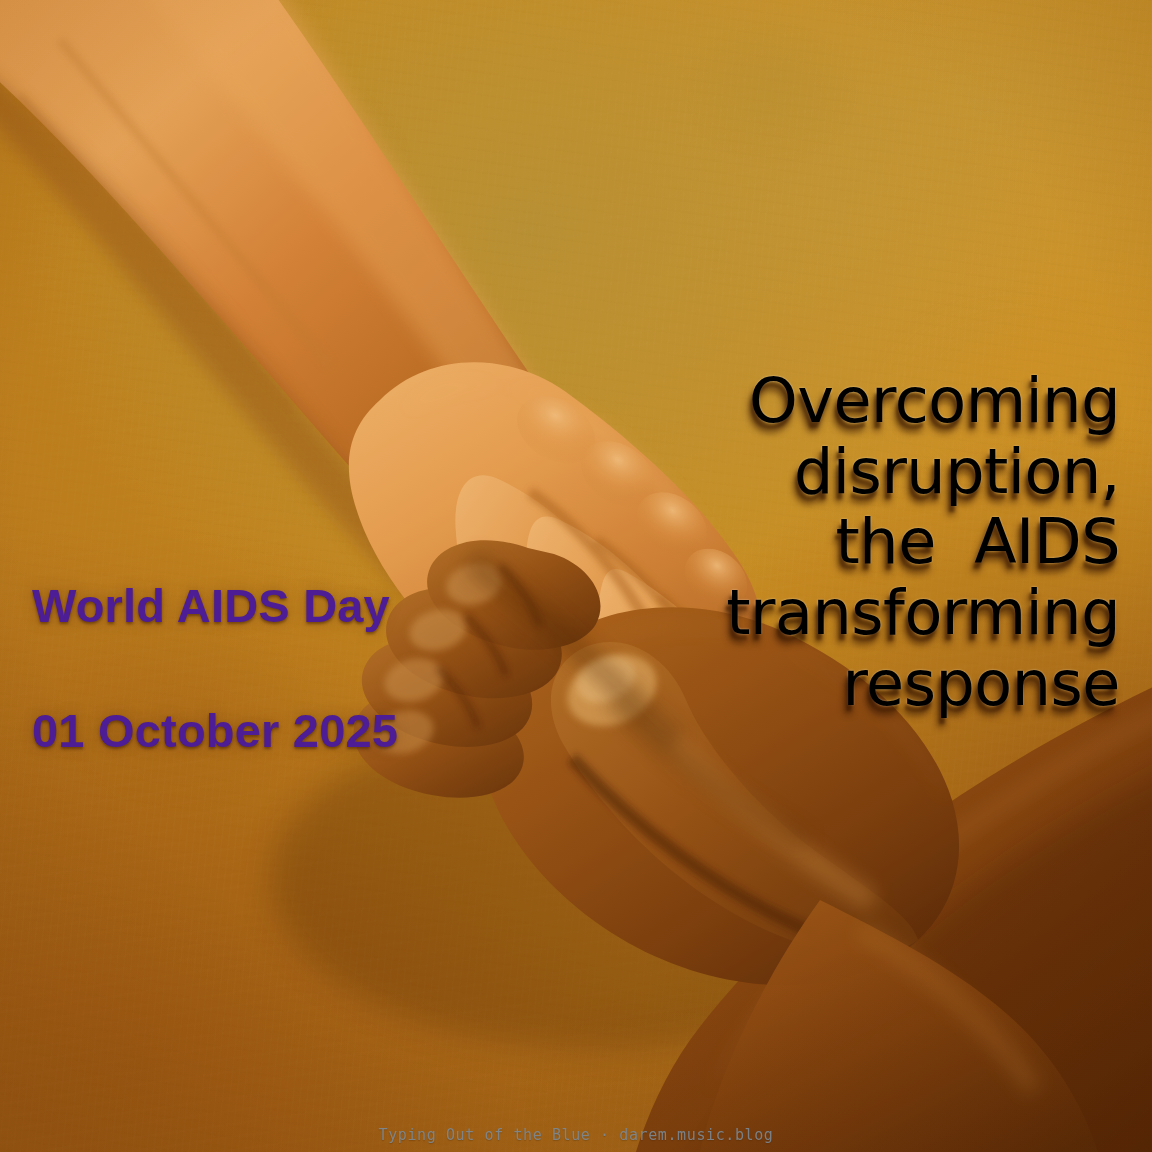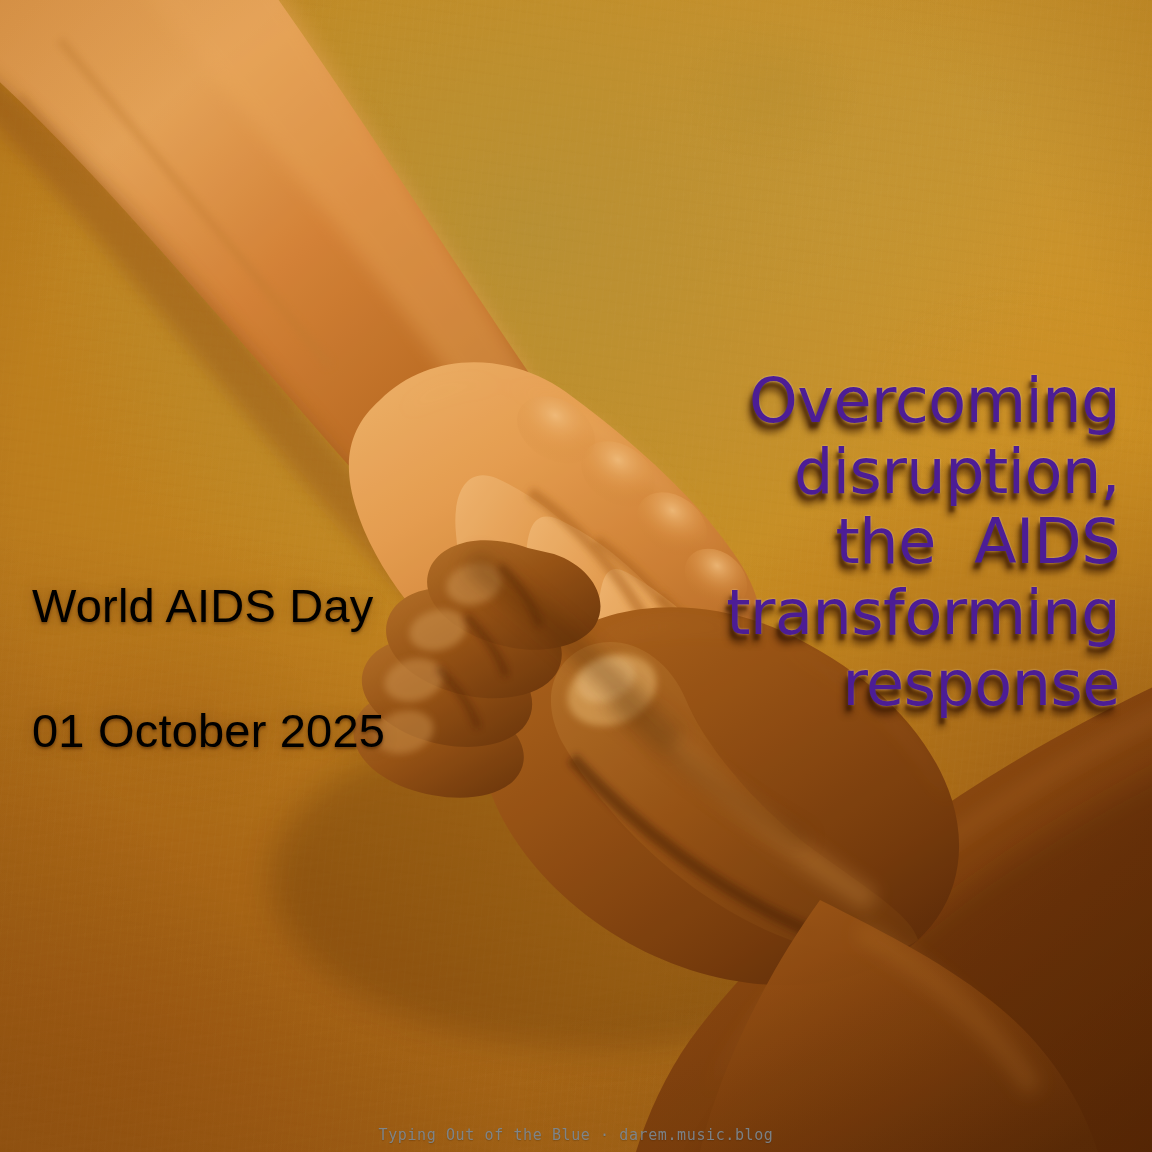--- a/index.html
+++ b/index.html
@@ -70,39 +70,39 @@
   
   .art { position: absolute; inset: 0; }
   .art svg { position: absolute; inset: 0; width: 100%; height: 100%; display: block; }
 
   
   .left-block {
     position: absolute;
     left: 32px;
     top: 512px;
     width: 620px;
-    color: #000000;
+    color: #4c1d95;
     font-size: 47px;
-    font-weight: 400;
+    font-weight: 700;
     line-height: 1.33;
     letter-spacing: 0.2px;
     text-shadow:
       0 2px 3px rgba(70,32,0,0.55),
       0 0 14px rgba(90,44,0,0.35);
     white-space: pre-line;
   }
   .left-line { display: block; }
 
   .headline {
     position: absolute;
     right: 32px;
     top: 366px;
     width: 470px;
     text-align: right;
-    color: #4c1d95;
+    color: #000000;
     font-family: "DejaVu Sans", sans-serif;
     font-size: 62px;
     font-weight: 400;
     line-height: 1.14;
     letter-spacing: -0.5px;
     text-shadow:
       -3px 9px 7px rgba(52,22,2,0.78),
       -2px 6px 3px rgba(60,26,2,0.55),
       0 0 2px rgba(255,250,235,0.55);
   }

